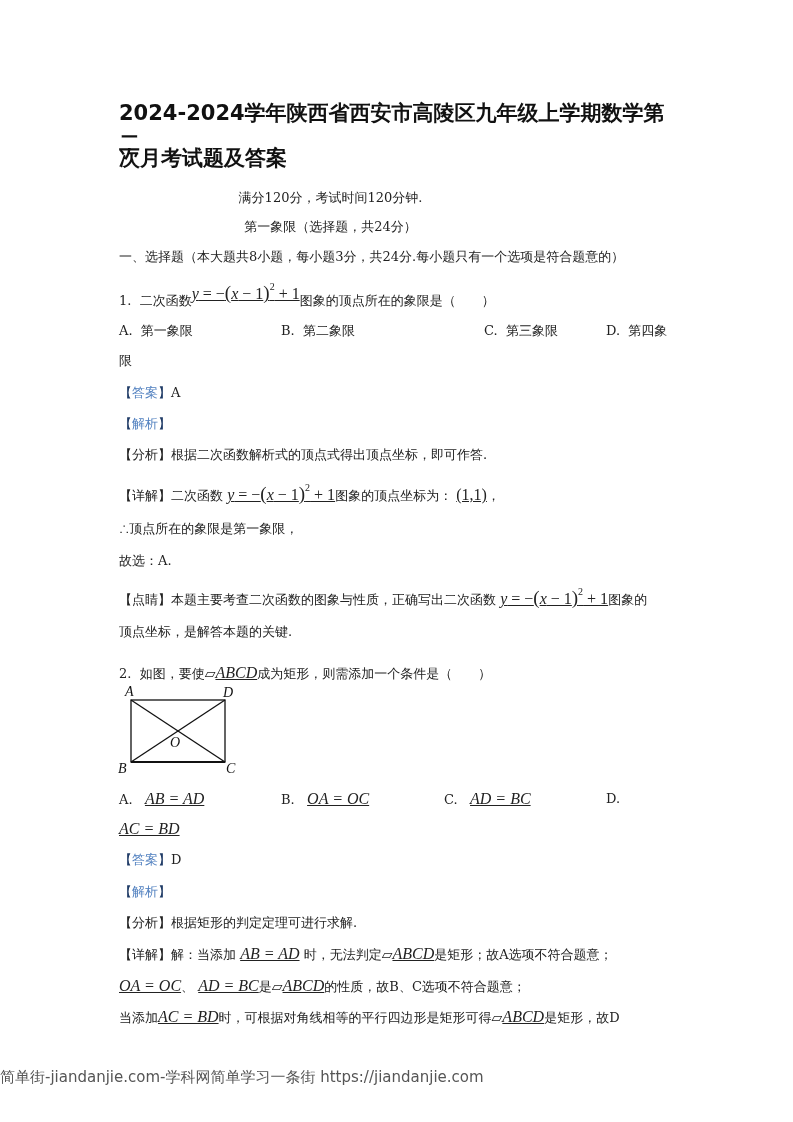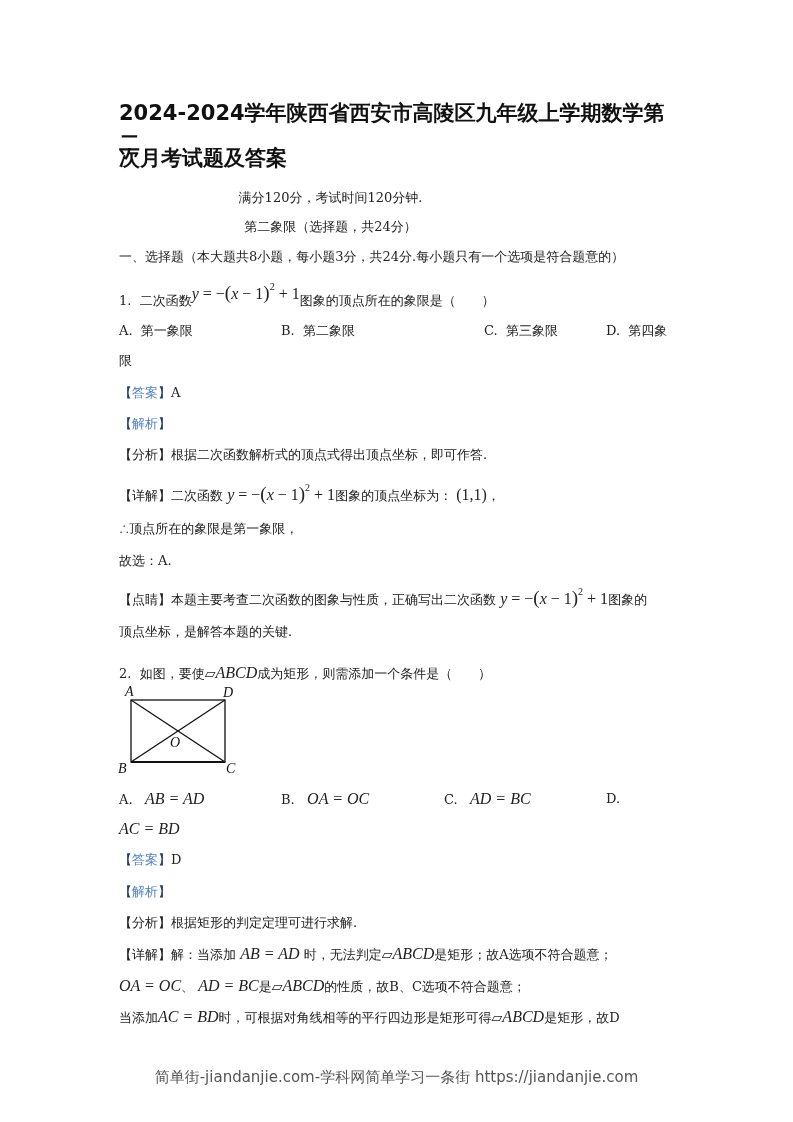--- a/index.html
+++ b/index.html
@@ -3,42 +3,42 @@
 <meta charset="utf-8">
 <style>
   html, body { margin: 0; padding: 0; background: #ffffff; }
   body { width: 793px; height: 1122px; position: relative; overflow: hidden;
          font-family: "DejaVu Serif", "Liberation Serif", serif; color: #222; }
   .page { position: absolute; left: 0; top: 0; width: 793px; height: 1122px; }
   .title { position: absolute; left: 119px; width: 560px; font-size: 21px; font-weight: bold;
            line-height: 30px; color: #111; font-family: "DejaVu Sans", "Liberation Sans", sans-serif; }
   .line { position: absolute; left: 119px; font-size: 13px; line-height: 18px; white-space: nowrap; color: #222; }
   .center { left: 0; width: 661px; text-align: center; }
-  .math { font-family: "Liberation Serif", "DejaVu Serif", serif; font-style: italic; font-size: 16px; }
+  .math { font-family: "Liberation Serif", "DejaVu Serif", serif; font-style: italic; font-size: 16px; text-decoration: underline; }
   .math .up { font-style: normal; }
   .math sup { font-size: 10px; font-style: normal; position: relative; top: -3px; }
   .paren { font-style: normal; font-size: 19px; }
   .blue { color: #4f7fbf; }
   .brk { color: #1f3b66; }
   .opt { position: absolute; font-size: 13px; line-height: 18px; white-space: nowrap; }
   .para-sym { font-style: normal; font-size: 14px; }
   .figure { position: absolute; left: 117px; top: 683px; width: 130px; height: 92px; }
-  .footer { position: absolute; left: 0; width: 793px; top: 1068px; text-align: center;
+  .footer { position: absolute; left: 0; width: 793px; top: 1068px; 
             font-family: "DejaVu Sans", "Liberation Sans", sans-serif; font-size: 15px; color: #555; }
 </style>
 </head>
 <body>
 
 <div class="page">
 
   <div class="title" style="top:98px;">2024-2024学年陕西省西安市高陵区九年级上学期数学第二</div>
   <div class="title" style="top:143px;">次月考试题及答案</div>
 
   <div class="line center" style="top:189px;">满分120分，考试时间120分钟.</div>
-  <div class="line center" style="top:218px;">第二象限（选择题，共24分）</div>
+  <div class="line center" style="top:218px;">第一象限（选择题，共24分）</div>
   <div class="line" style="top:248px;">一、选择题（本大题共8小题，每小题3分，共24分.每小题只有一个选项是符合题意的）</div>
 
   <div class="line" style="top:287px;">
     <span>1.</span>&nbsp;&nbsp;<span>二次函数</span><span class="math" style="position:relative;top:-6px;"><span>y</span><span class="up"> = −</span><span class="paren">(</span><span>x</span><span class="up"> − 1</span><span class="paren">)</span><sup>2</sup><span class="up"> + 1</span></span><span>图象的顶点所在的象限是（　　）</span>
   </div>
 
   <div class="opt" style="left:119px;top:322px;"><span>A.</span>&nbsp;&nbsp;<span>第一象限</span></div>
   <div class="opt" style="left:281px;top:322px;"><span>B.</span>&nbsp;&nbsp;<span>第二象限</span></div>
   <div class="opt" style="left:444px;top:322px;margin-left:40px;"><span>C.</span>&nbsp;&nbsp;<span>第三象限</span></div>
   <div class="opt" style="left:606px;top:322px;"><span>D.</span>&nbsp;&nbsp;<span>第四象</span></div>

